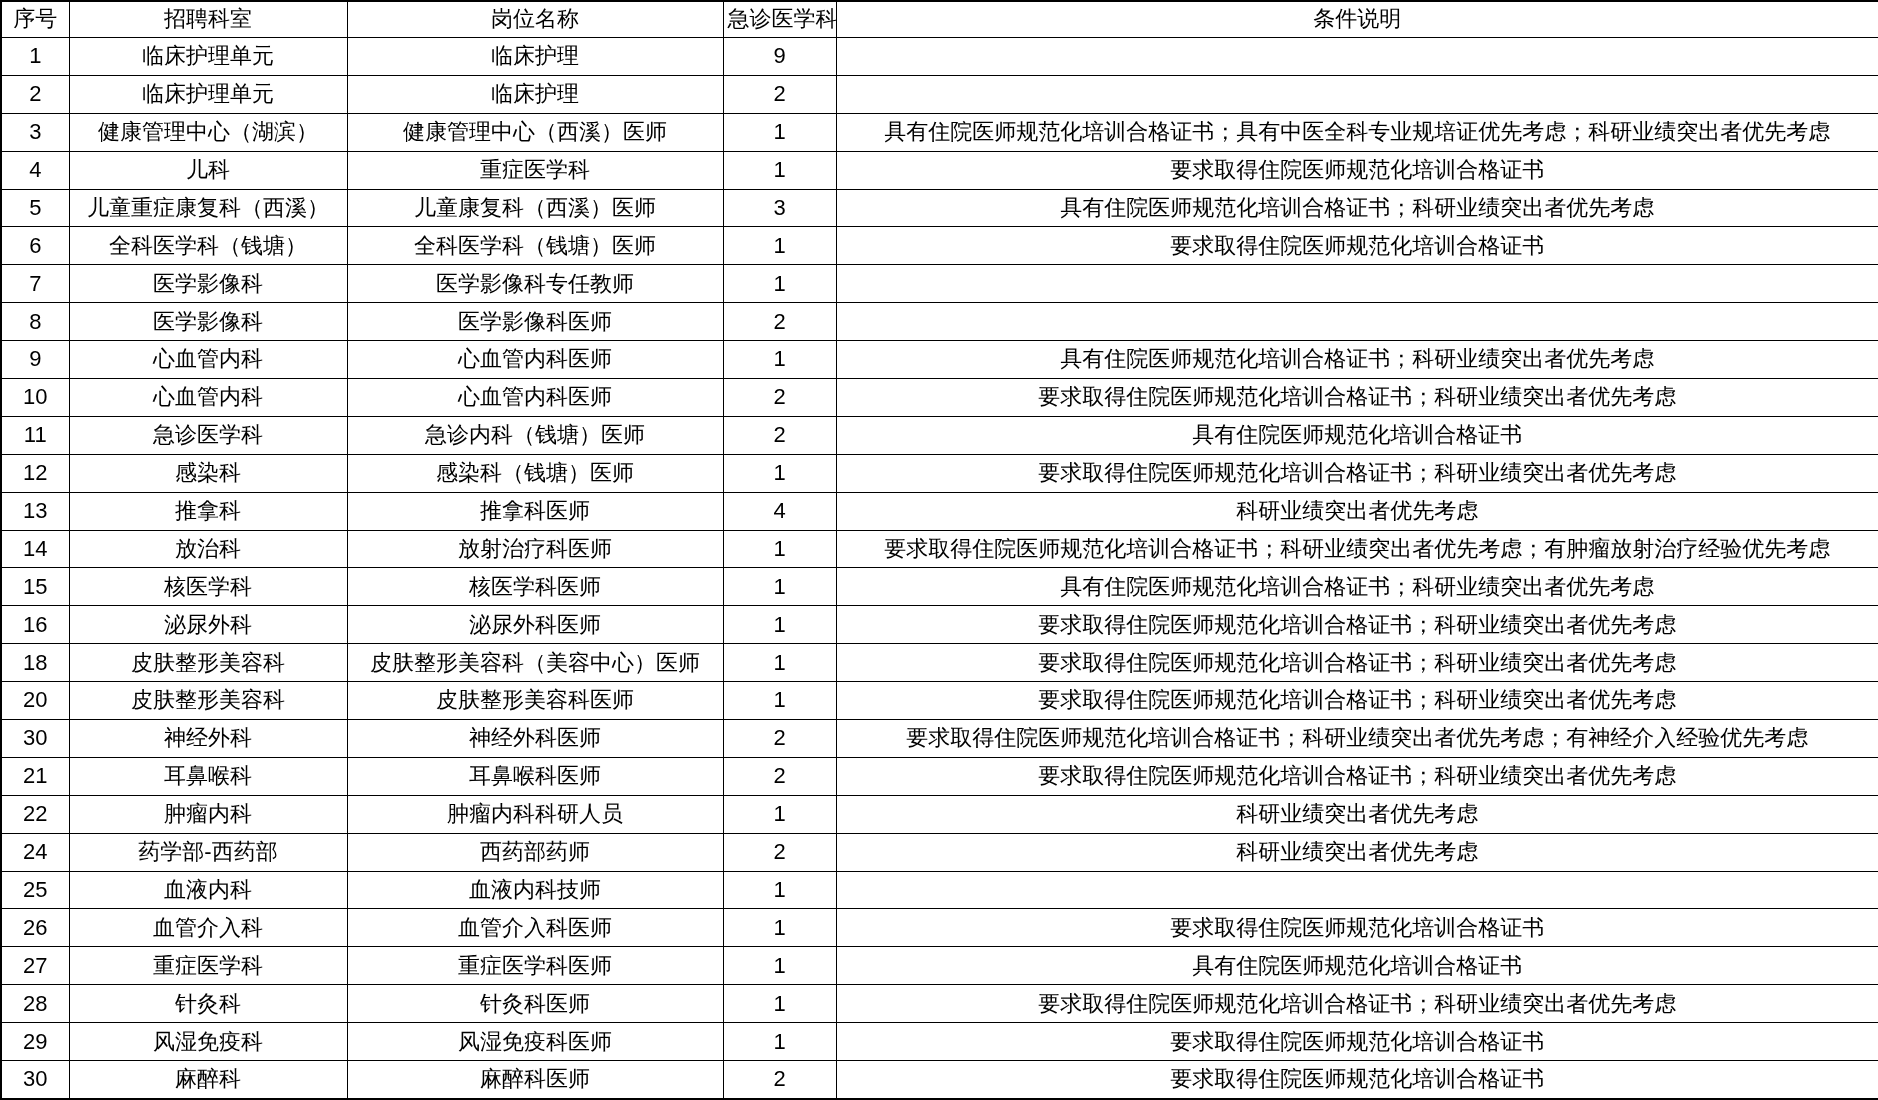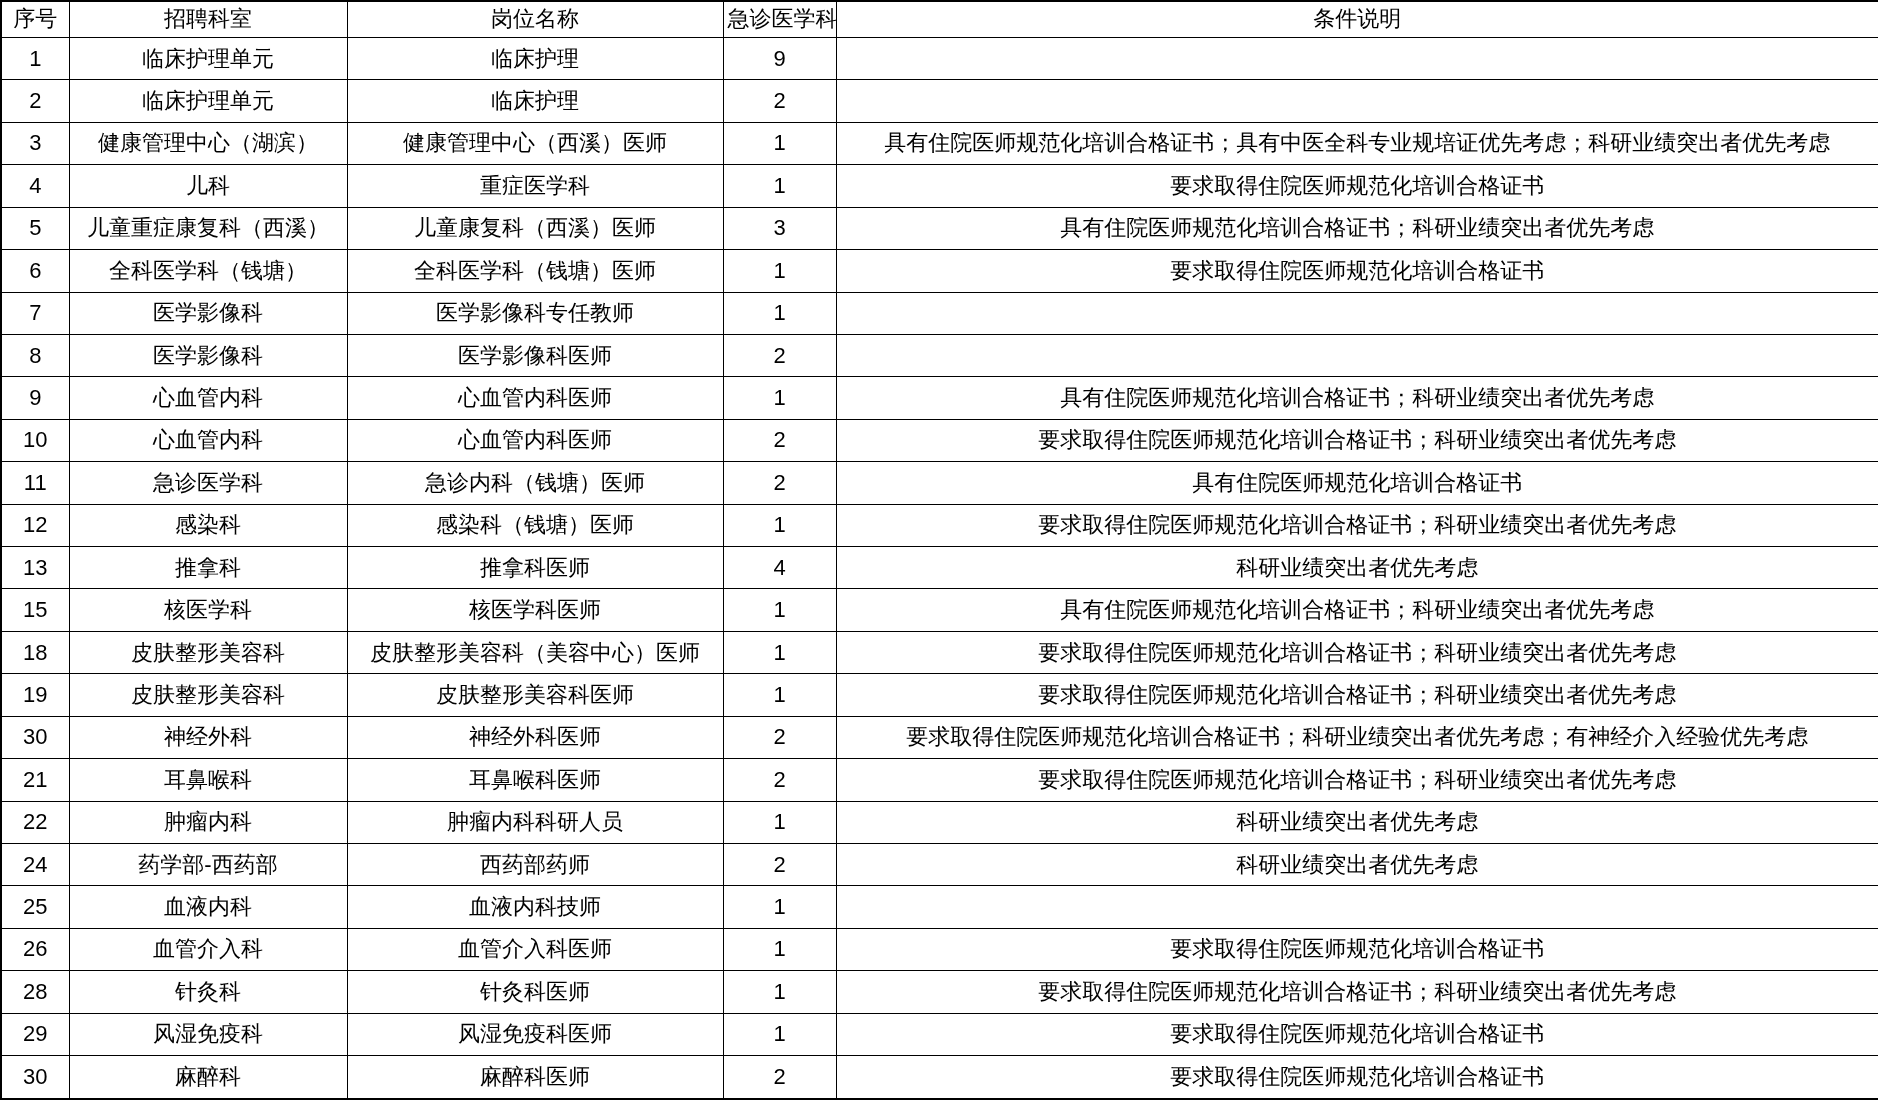--- a/index.html
+++ b/index.html
@@ -149,35 +149,49 @@
     <td>要求取得住院医师规范化培训合格证书；科研业绩突出者优先考虑</td>
   </tr>
       <tr>
     <td>13</td>
     <td>推拿科</td>
     <td>推拿科医师</td>
     <td>4</td>
     <td>科研业绩突出者优先考虑</td>
   </tr>
       <tr>
+    <td>14</td>
+    <td>放治科</td>
+    <td>放射治疗科医师</td>
+    <td>1</td>
+    <td>要求取得住院医师规范化培训合格证书；科研业绩突出者优先考虑；有肿瘤放射治疗经验优先考虑</td>
+  </tr>
+      <tr>
     <td>15</td>
     <td>核医学科</td>
     <td>核医学科医师</td>
     <td>1</td>
     <td>具有住院医师规范化培训合格证书；科研业绩突出者优先考虑</td>
   </tr>
       <tr>
+    <td>16</td>
+    <td>泌尿外科</td>
+    <td>泌尿外科医师</td>
+    <td>1</td>
+    <td>要求取得住院医师规范化培训合格证书；科研业绩突出者优先考虑</td>
+  </tr>
+      <tr>
     <td>18</td>
     <td>皮肤整形美容科</td>
     <td>皮肤整形美容科（美容中心）医师</td>
     <td>1</td>
     <td>要求取得住院医师规范化培训合格证书；科研业绩突出者优先考虑</td>
   </tr>
       <tr>
-    <td>19</td>
+    <td>20</td>
     <td>皮肤整形美容科</td>
     <td>皮肤整形美容科医师</td>
     <td>1</td>
     <td>要求取得住院医师规范化培训合格证书；科研业绩突出者优先考虑</td>
   </tr>
       <tr>
     <td>30</td>
     <td>神经外科</td>
     <td>神经外科医师</td>
     <td>2</td>
@@ -210,20 +224,27 @@
     <td>血液内科技师</td>
     <td>1</td>
     <td></td>
   </tr>
       <tr>
     <td>26</td>
     <td>血管介入科</td>
     <td>血管介入科医师</td>
     <td>1</td>
     <td>要求取得住院医师规范化培训合格证书</td>
+  </tr>
+      <tr>
+    <td>27</td>
+    <td>重症医学科</td>
+    <td>重症医学科医师</td>
+    <td>1</td>
+    <td>具有住院医师规范化培训合格证书</td>
   </tr>
       <tr>
     <td>28</td>
     <td>针灸科</td>
     <td>针灸科医师</td>
     <td>1</td>
     <td>要求取得住院医师规范化培训合格证书；科研业绩突出者优先考虑</td>
   </tr>
       <tr>
     <td>29</td>

